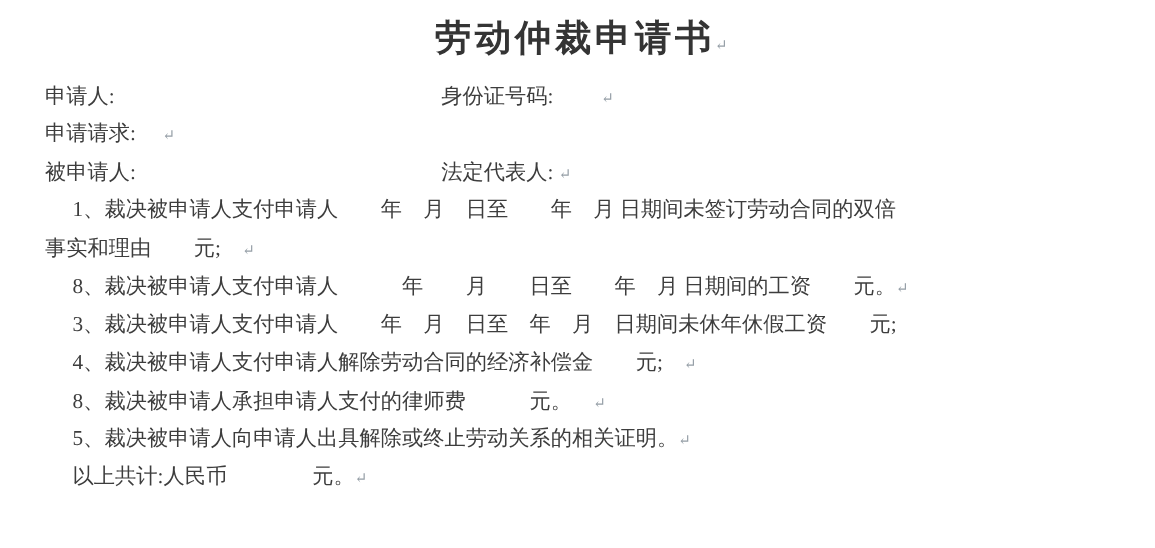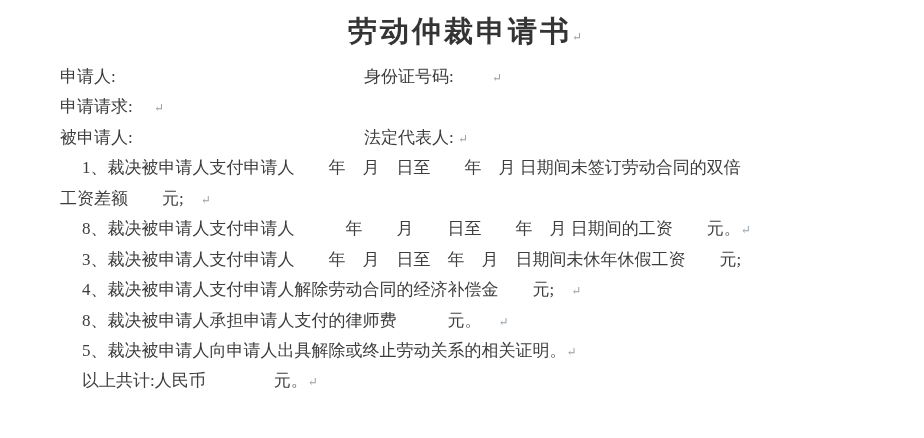--- a/index.html
+++ b/index.html
@@ -26,26 +26,25 @@
     font-weight: 700;
     letter-spacing: 3px;
     color: #343434;
   }
   .line {
     position: relative;
     height: 30.45px;
     line-height: 30.45px;
     font-size: 17px;
     white-space: pre;
-    margin-left: 24px;
   }
   .indent { padding-left: 22px; }
   .col2 {
     position: absolute;
-    left: 304px;
+    left: 317px;
     top: 0;
     white-space: pre;
   }
   .pilcrow {
     color: #97a0a8;
     font-size: 12px;
     letter-spacing: 0;
     font-weight: 400;
   }
 </style>
@@ -57,21 +56,21 @@
   <div class="title-row"><span class="doc-title">劳动仲裁申请书</span><span class="pilcrow">↵</span></div>
 
   <div class="line"><span>申请人:</span><span class="col2"><span>身份证号码:　　 </span><span class="pilcrow">↵</span></span></div>
 
   <div class="line"><span>申请请求:　 </span><span class="pilcrow">↵</span></div>
 
   <div class="line"><span>被申请人:</span><span class="col2"><span>法定代表人: </span><span class="pilcrow">↵</span></span></div>
 
   <div class="line indent"><span>1、裁决被申请人支付申请人　　年　月　日至　　年　月 日期间未签订劳动合同的双倍</span></div>
 
-  <div class="line"><span>工资差额　　元;　</span><span class="pilcrow">↵</span></div>
+  <div class="line"><span>事实和理由　　元;　</span><span class="pilcrow">↵</span></div>
 
   <div class="line indent"><span>8、裁决被申请人支付申请人　　　年　　月　　日至　　年　月 日期间的工资　　元。</span><span class="pilcrow">↵</span></div>
 
   <div class="line indent"><span>3、裁决被申请人支付申请人　　年　月　日至　年　月　日期间未休年休假工资　　元;</span></div>
 
   <div class="line indent"><span>4、裁决被申请人支付申请人解除劳动合同的经济补偿金　　元;　</span><span class="pilcrow">↵</span></div>
 
   <div class="line indent"><span>8、裁决被申请人承担申请人支付的律师费　　　元。　</span><span class="pilcrow">↵</span></div>
 
   <div class="line indent"><span>5、裁决被申请人向申请人出具解除或终止劳动关系的相关证明。</span><span class="pilcrow">↵</span></div>

